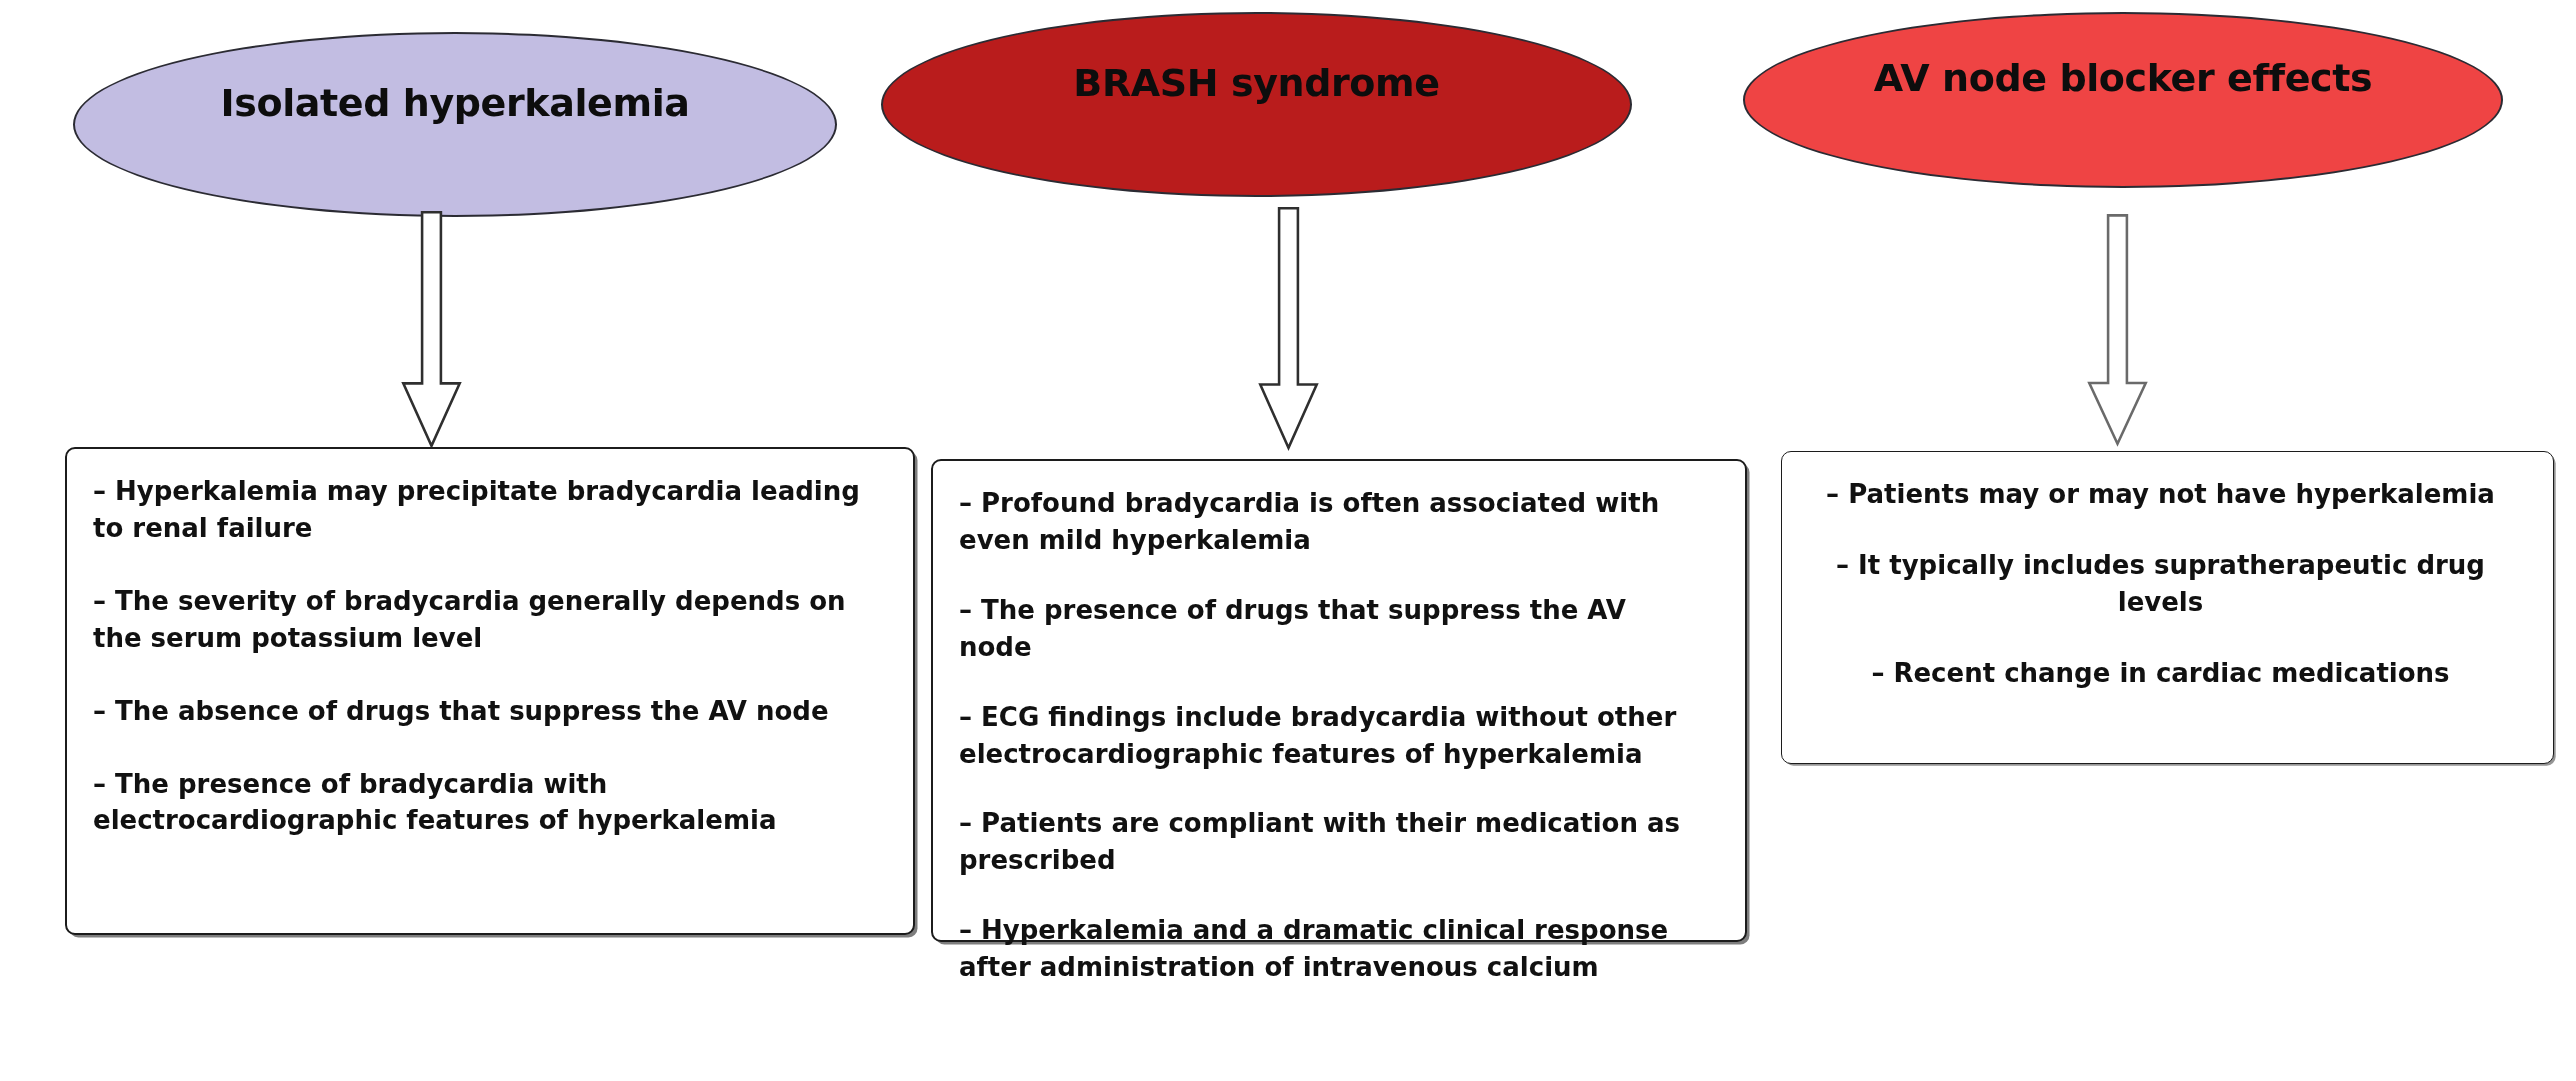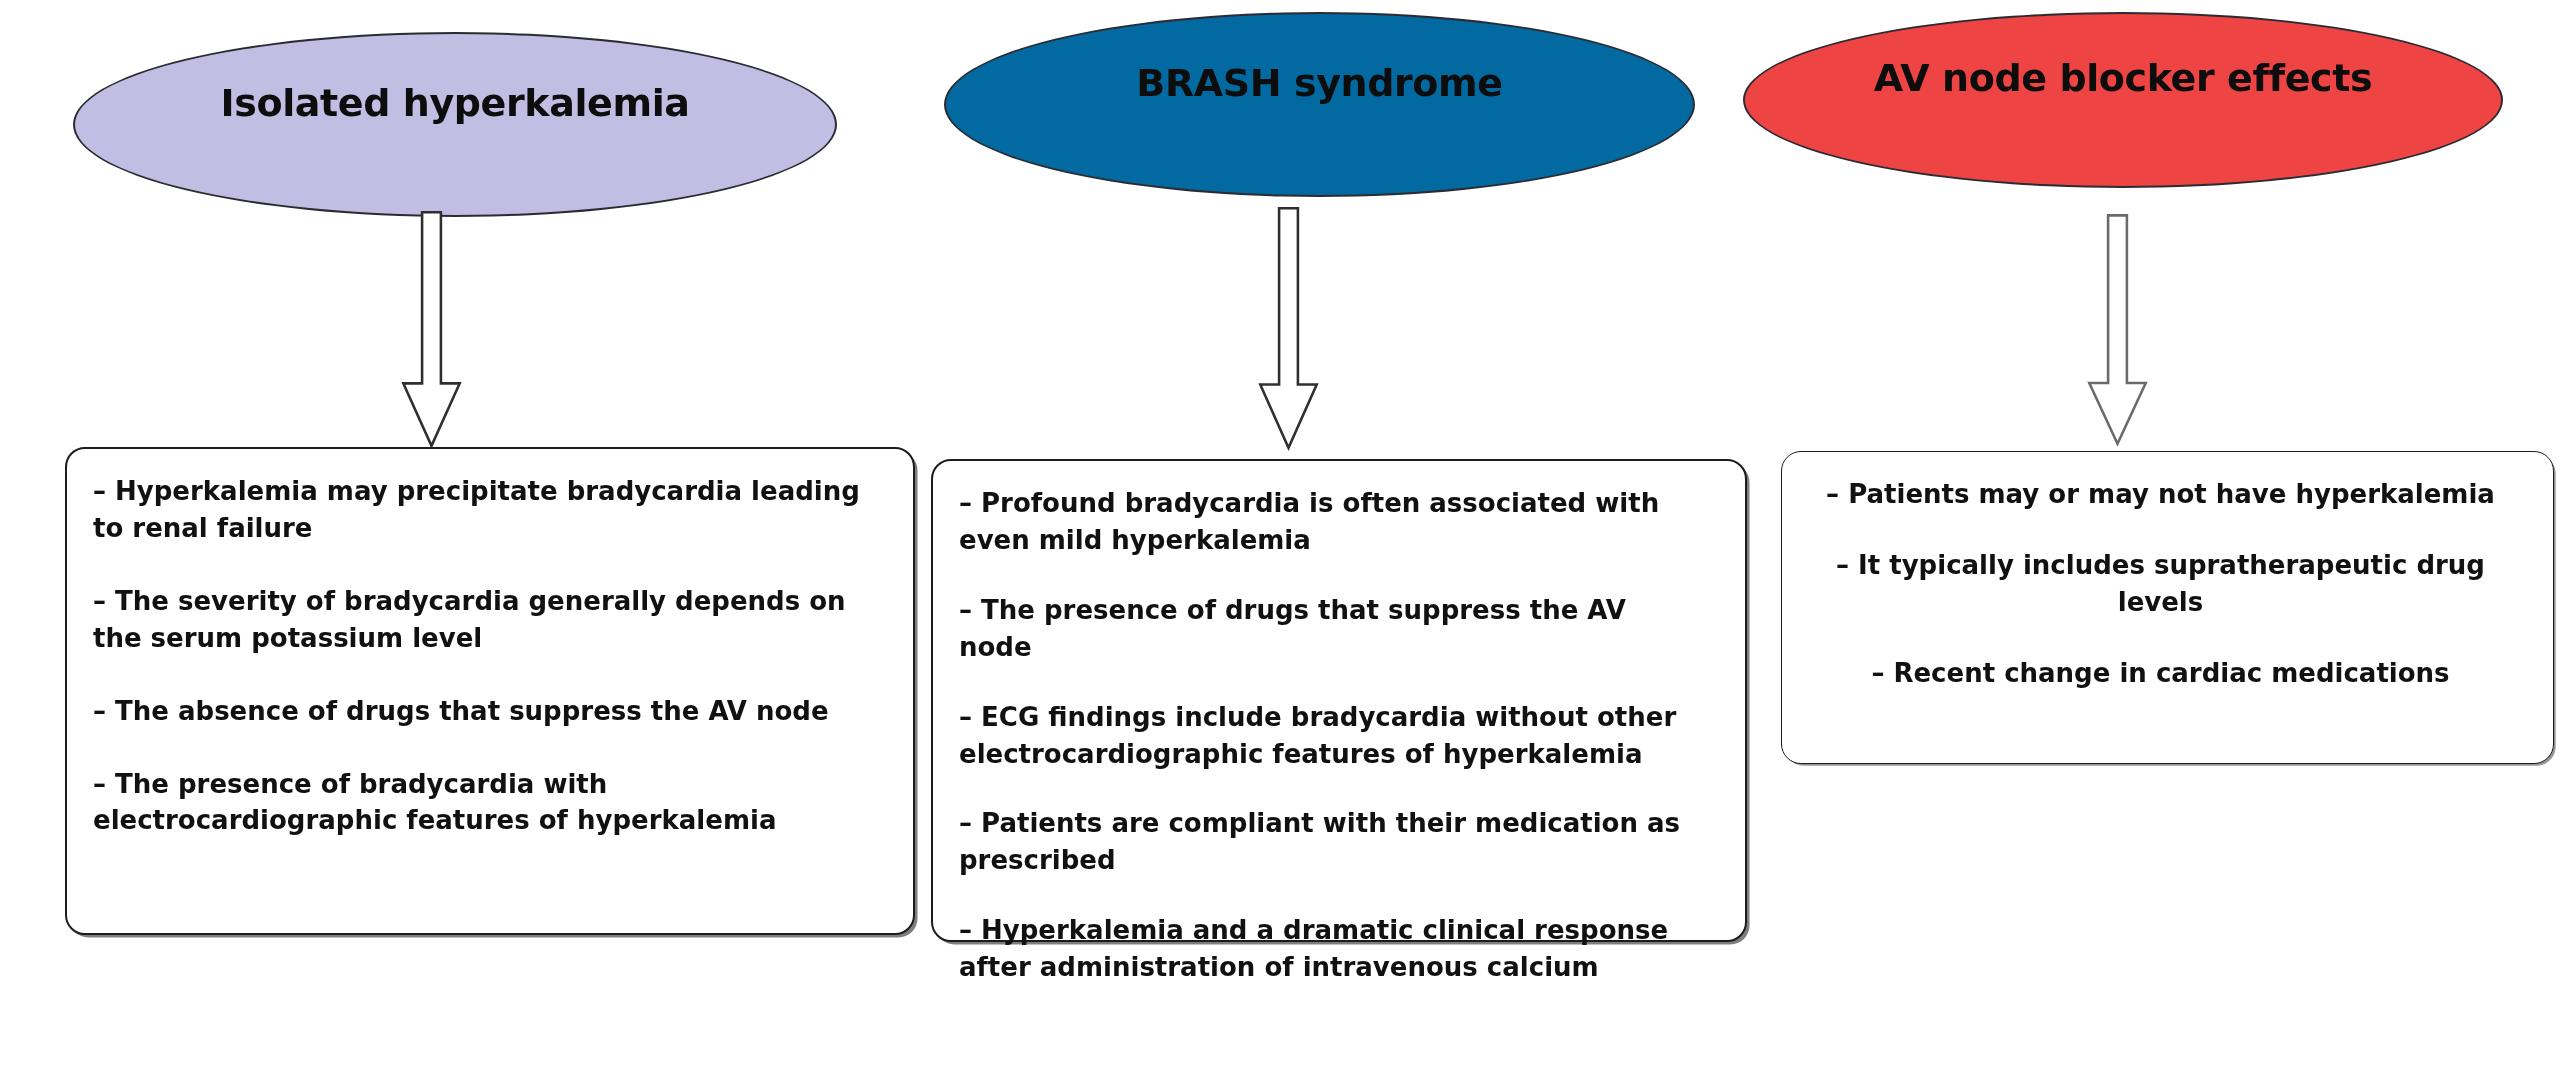--- a/index.html
+++ b/index.html
@@ -42,22 +42,22 @@
     text-align: center;
     transform: translateY(-22px);
     white-space: nowrap;
   }
 
   #node-isolated {
     left: 73px;  top: 32px;  width: 764px;  height: 185px;
     background: #c2bde2;
   }
   #node-brash {
-    left: 944px; top: 12px; width: 751px; height: 185px;
-    background: #0369a1;
+    left: 881px; top: 12px; width: 751px; height: 185px;
+    background: #b91c1c;
   }
   #node-avblocker {
     left: 1743px; top: 12px; width: 760px; height: 176px;
     background: #ef4444;
   }
 
   
   .arrow {
     position: absolute;
   }
@@ -65,21 +65,21 @@
 
   #arrow-1 { left: 399px;  top: 210px; }
   #arrow-2 { left: 1256px; top: 206px; }
   #arrow-3 { left: 2085px; top: 213px; }
 
   
   .detail-box {
     position: absolute;
     background: #ffffff;
     border: 2.6px solid #1c1c1c;
-    border-radius: 20px;
+    border-radius: 10px;
     box-sizing: border-box;
     box-shadow: 3.4px 3.4px 0 -0.9px rgba(20,20,20,0.55);
     padding: 24px 40px 24px 26px;
   }
   .detail-box.thin {
     border-width: 1.7px;
     box-shadow: 2.6px 2.6px 0 -0.9px rgba(20,20,20,0.45);
   }
   .bullet {
     font-family: "DejaVu Sans", sans-serif;

